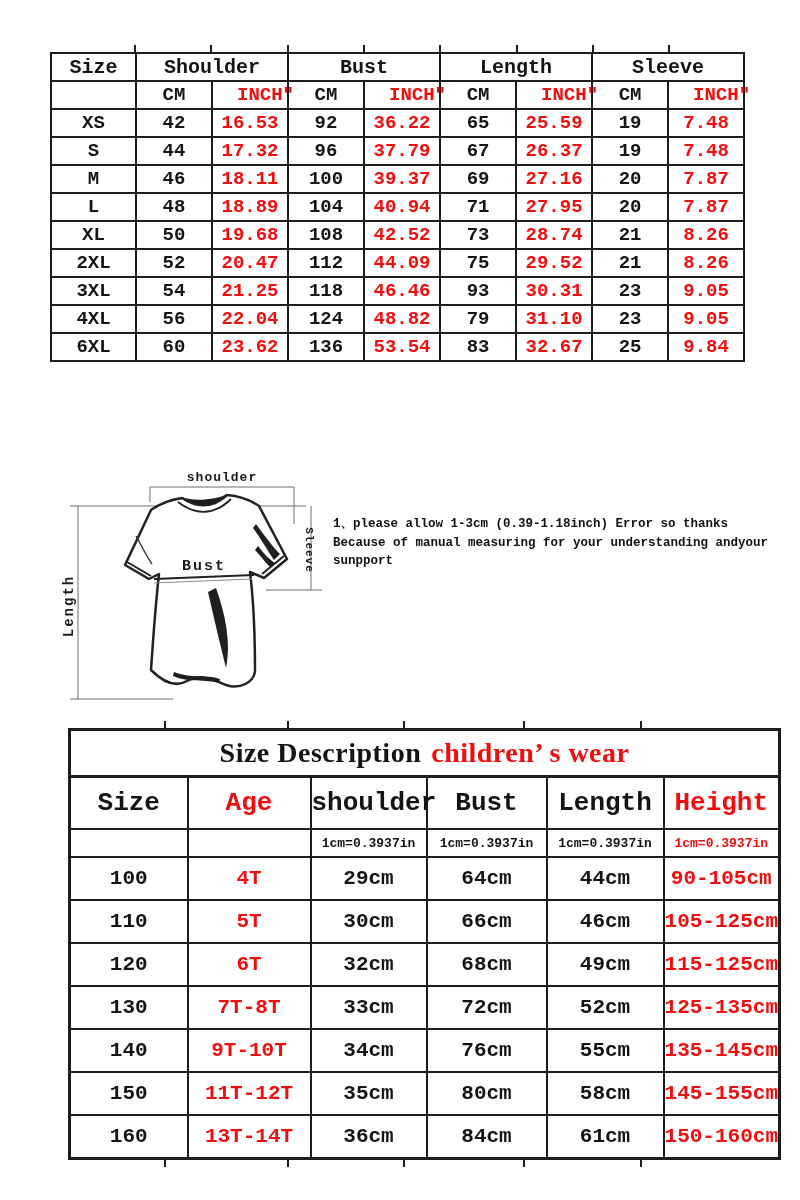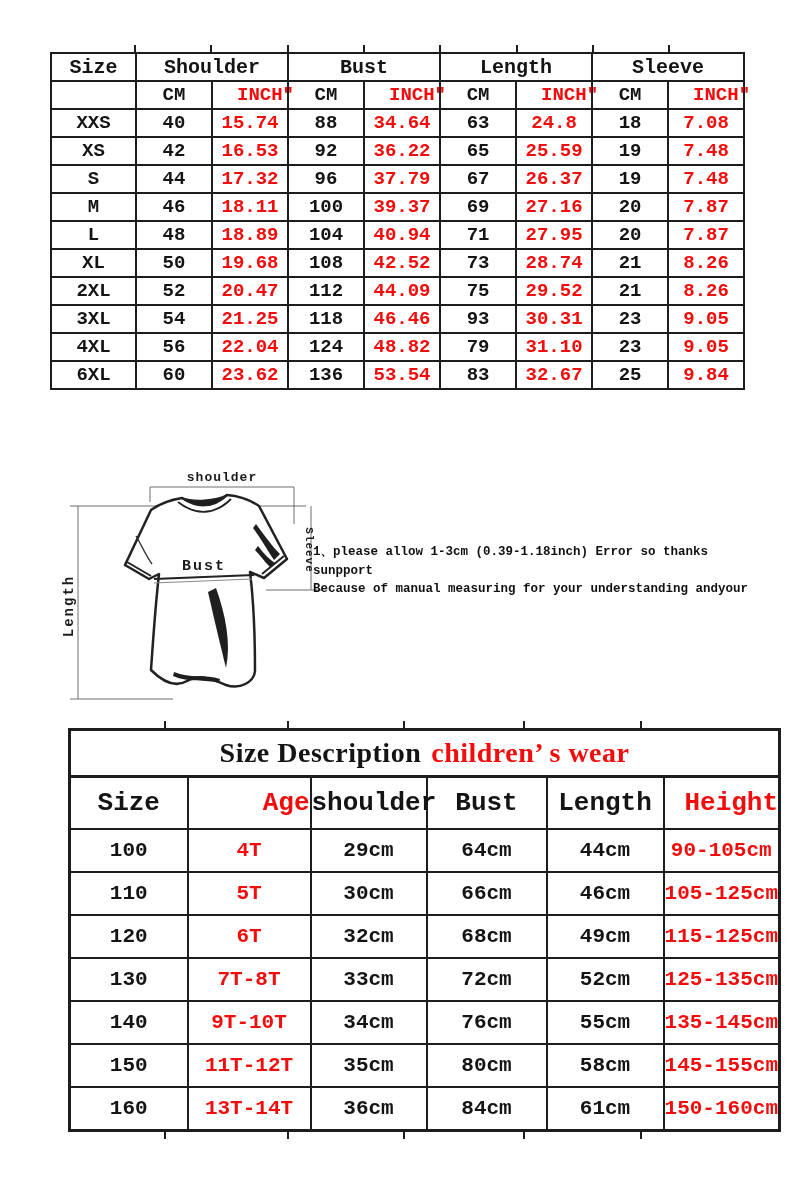--- a/index.html
+++ b/index.html
@@ -26,35 +26,35 @@
   .tick{position:absolute;width:2px;height:7px;background:var(--line);}
   .tick.top{top:-7px;} .tick.bot{bottom:-7px;}
   
   .figure{position:absolute;left:58px;top:466px;width:270px;height:248px;}
   .figure svg text{font-family:"Liberation Mono",monospace;font-weight:bold;fill:#1c1c1c;}
   
   .note{
     position:absolute;left:313px;width:445px;font-weight:bold;
     font-size:12.5px;line-height:18.5px;letter-spacing:0px;color:#101010;
   }
-  .note-1{top:543px;} .note-2{top:651px;}
+  .note-1{top:515px;padding-left:20px;} .note-2{top:651px;}
   
   .kids-wrap{position:absolute;left:48px;top:728px;width:710px;}
   table.kids{width:710px;border:3px solid var(--line);margin-left:20px;}
   .kids th,.kids td{
     border:2px solid var(--line);text-align:center;vertical-align:middle;
     padding:0;font-weight:bold;white-space:nowrap;
   }
   .kids .title-cell{
     height:44px;font-family:"Liberation Serif",serif;font-size:28px;
     border-bottom:3px solid var(--line);letter-spacing:.5px;
   }
   .kids .title-cell .red-part{color:var(--red);margin-left:10px;}
   .kids tr.hrow th{height:50px;font-size:26px;font-weight:bold;}
-  .kids tr.hrow th:nth-child(2),.kids tr.hrow th:nth-child(6){color:var(--red);text-align:right;}
+  .kids tr.hrow th:nth-child(2),.kids tr.hrow th:nth-child(6){color:var(--red);}
   .kids tr.urow td{height:26px;font-size:13px;}
   .kids tr.urow td:nth-child(6){color:var(--red);}
   .kids tbody.data td{height:41px;font-size:21px;}
   .kids tbody.data td:nth-child(2),.kids tbody.data td:nth-child(6){color:var(--red);}
 </style>
 </head>
 <body>
 
 <div class="page">
 
@@ -87,31 +87,20 @@
           <th>CM</th>
           <th class="red">INCH″</th>
           <th>CM</th>
           <th class="red">INCH″</th>
           <th>CM</th>
           <th class="red">INCH″</th>
         </tr>
       </thead>
       <tbody>
 
-          <tr>
-            <td>XXS</td>
-            <td>40</td>
-            <td>15.74</td>
-            <td>88</td>
-            <td>34.64</td>
-            <td>63</td>
-            <td>24.8</td>
-            <td>18</td>
-            <td>7.08</td>
-          </tr>
 
           <tr>
             <td>XS</td>
             <td>42</td>
             <td>16.53</td>
             <td>92</td>
             <td>36.22</td>
             <td>65</td>
             <td>25.59</td>
             <td>19</td>
@@ -256,22 +245,22 @@
       <text x="164" y="15" font-size="13" text-anchor="middle" letter-spacing="1">shoulder</text>
       <text x="15" y="140" font-size="14" text-anchor="middle" letter-spacing="2" transform="rotate(-90 15 140)">Length</text>
       <text x="146" y="104" font-size="15" text-anchor="middle" letter-spacing="2">Bust</text>
       <text x="248" y="84" font-size="11" text-anchor="middle" letter-spacing="1" transform="rotate(90 248 84)">Sleeve</text>
     </svg>
   </div>
 
   <div class="note note-1">
 
   <div>1、please allow 1-3cm (0.39-1.18inch) Error so thanks</div>
+      <div>Because of manual measuring for your understanding andyour</div>
       <div>sunpport</div>
-      <div>Because of manual measuring for your understanding andyour</div>
     </div>
 
   <div class="kids-wrap">
     <div class="tick top" style="left:116px"></div>
     <div class="tick top" style="left:239px"></div>
     <div class="tick top" style="left:355px"></div>
     <div class="tick top" style="left:475px"></div>
     <div class="tick top" style="left:592px"></div>
     <table class="kids">
       <colgroup>
@@ -289,20 +278,28 @@
           </td>
         </tr>
         <tr class="hrow">
           <th>Size</th>
           <th>Age</th>
           <th>shoulder</th>
           <th>Bust</th>
           <th>Length</th>
           <th>Height</th>
         </tr>
+        <tr class="urow">
+          <td></td>
+          <td></td>
+          <td>1cm=0.3937in</td>
+          <td>1cm=0.3937in</td>
+          <td>1cm=0.3937in</td>
+          <td>1cm=0.3937in</td>
+        </tr>
       </thead>
       <tbody class="data">
 
           <tr>
             <td>100</td>
             <td>4T</td>
             <td>29cm</td>
             <td>64cm</td>
             <td>44cm</td>
             <td>90-105cm</td>

